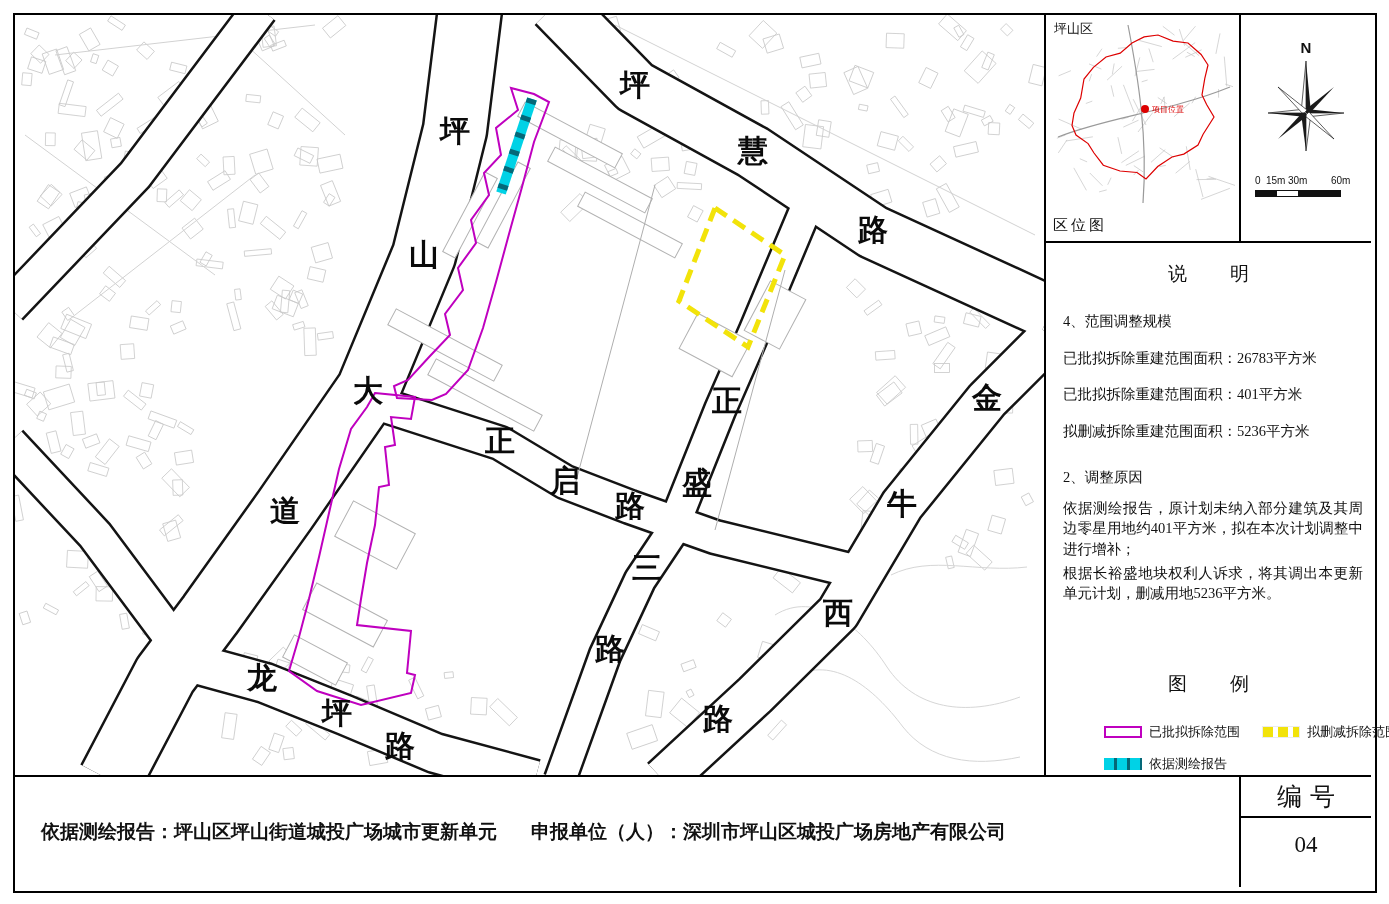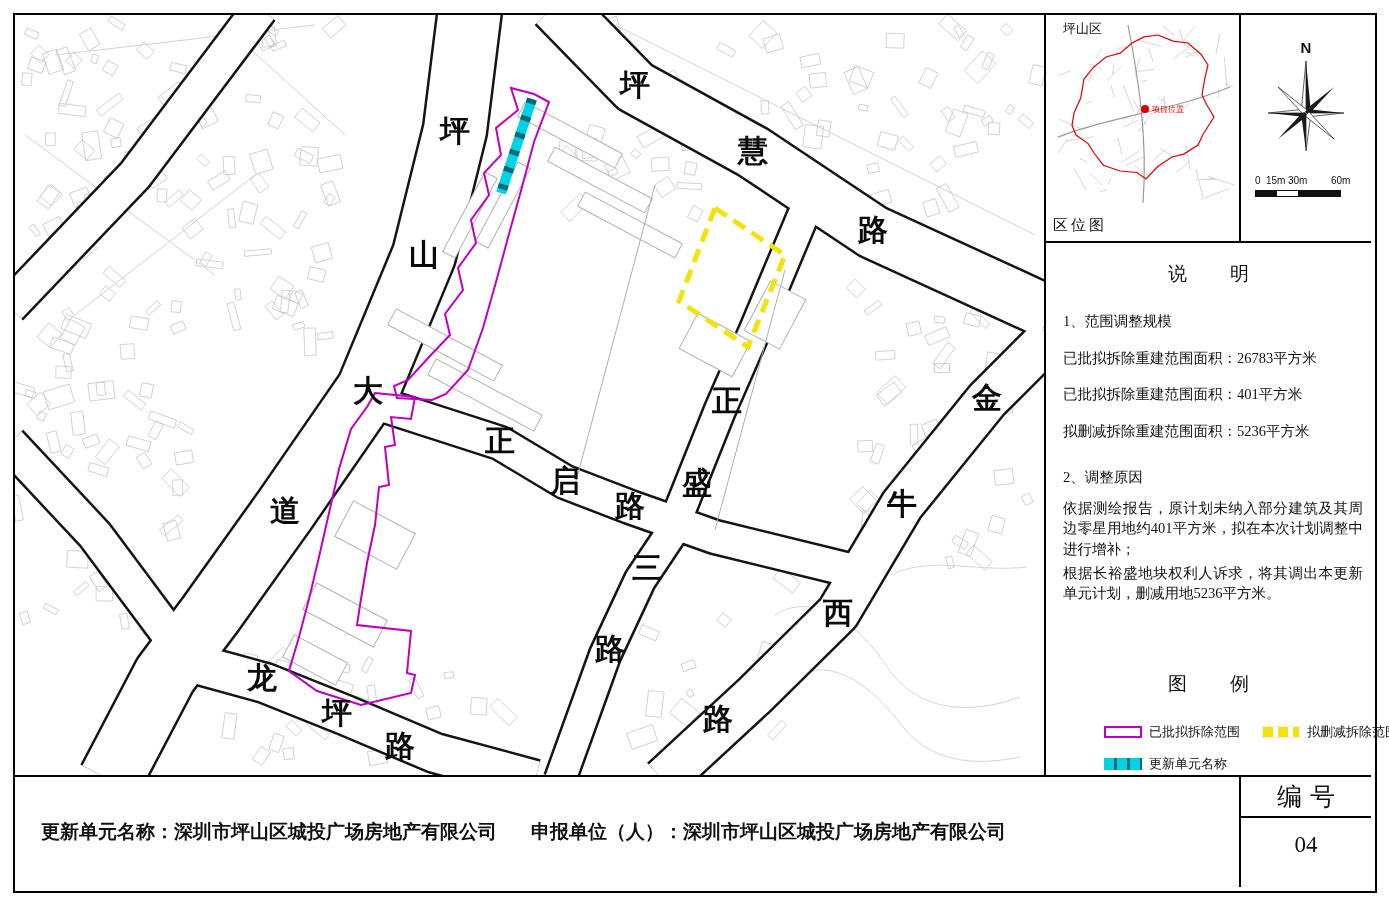--- a/index.html
+++ b/index.html
@@ -10,21 +10,21 @@
   .map-area{position:absolute;left:0;top:0;width:1029px;height:760px;overflow:hidden;background:#fff;}
   #map-svg{position:absolute;left:0;top:0;}
   .road-label-layer{position:absolute;left:0;top:0;width:100%;height:100%;pointer-events:none;}
   .road-char{position:absolute;transform:translate(-50%,-50%);font-family:"Liberation Serif",serif;font-size:30px;font-weight:700;color:#0a0a0a;line-height:1;}
 
   
   .right-panel{position:absolute;left:1029px;top:0;width:325px;height:760px;border-left:2px solid #000;background:#fff;}
   .loc-section{position:absolute;left:0;top:0;width:100%;height:226px;border-bottom:2px solid #000;}
   .loc-map-box{position:absolute;left:0;top:0;width:193px;height:226px;}
   #locmap-svg{position:absolute;left:2px;top:2px;}
-  .district-label{position:absolute;left:17px;top:5px;font-size:13px;font-family:"Liberation Serif",serif;text-align:center;}
+  .district-label{position:absolute;left:8px;top:5px;font-size:13px;font-family:"Liberation Serif",serif;text-align:center;}
   .loc-caption{position:absolute;left:7px;top:201px;font-size:15px;letter-spacing:3px;font-family:"Liberation Serif",serif;}
   .compass-box{position:absolute;left:193px;top:0;width:130px;height:226px;border-left:2px solid #000;}
   .north-label{position:absolute;left:0;top:24px;width:100%;text-align:center;font-size:15px;font-weight:700;}
   #rose-svg{position:absolute;left:5px;top:46px;}
   .scalebar{position:absolute;left:12px;top:160px;width:112px;height:32px;font-size:10px;}
   .scalebar span{position:absolute;top:0;}
   .t0{left:2px}.t1{left:13px}.t2{left:35px}.t3{left:78px}
   .sb-bar{position:absolute;left:2px;top:15px;width:84px;height:5px;border:1px solid #111;
           background:linear-gradient(90deg,#111 0 21px,#fff 21px 42px,#111 42px 84px);}
 
@@ -513,21 +513,21 @@
             <span class="t2">30m</span>
             <span class="t3">60m</span>
             <div class="sb-bar"></div>
           </div>
         </div>
       </div>
 
       <div class="notes-section">
         <div class="notes-title">说　明</div>
         <div class="notes-body">
-          <p class="sec-head">1、范围调整规模</p>
+          <p class="sec-head">4、范围调整规模</p>
           <div class="sec-lines">
             <p>已批拟拆除重建范围面积：26783平方米</p>
             <p>已批拟拆除重建范围面积：401平方米</p>
             <p>拟删减拆除重建范围面积：5236平方米</p>
           </div>
           <div class="sec2">
             <p class="sec-head">2、调整原因</p>
             <p class="para">依据测绘报告，原计划未纳入部分建筑及其周边零星用地约401平方米，拟在本次计划调整中进行增补；</p>
             <p class="para">根据长裕盛地块权利人诉求，将其调出本更新单元计划，删减用地5236平方米。</p>
           </div>
@@ -538,30 +538,30 @@
               <div class="legend-item">
                 <span class="swatch swatch-approved"></span>
                 <span class="legend-label">已批拟拆除范围</span>
               </div>
               <div class="legend-item">
                 <span class="swatch swatch-reduce"></span>
                 <span class="legend-label">拟删减拆除范围</span>
               </div>
               <div class="legend-item">
                 <span class="swatch swatch-add"></span>
-                <span class="legend-label">更新单元名称</span>
+                <span class="legend-label">依据测绘报告</span>
               </div>
             </div>
         </div>
       </div>
     </div>
 
     <div class="footer">
       <div class="footer-left">
-        <span>更新单元名称：深圳市坪山区城投广场房地产有限公司</span>
+        <span>依据测绘报告：坪山区坪山街道城投广场城市更新单元</span>
         <span>申报单位（人）：深圳市坪山区城投广场房地产有限公司</span>
       </div>
       <div class="footer-right">
         <div class="num-label">编号</div>
         <div class="num-value">04</div>
       </div>
     </div>
 
   </div>
 </div>

